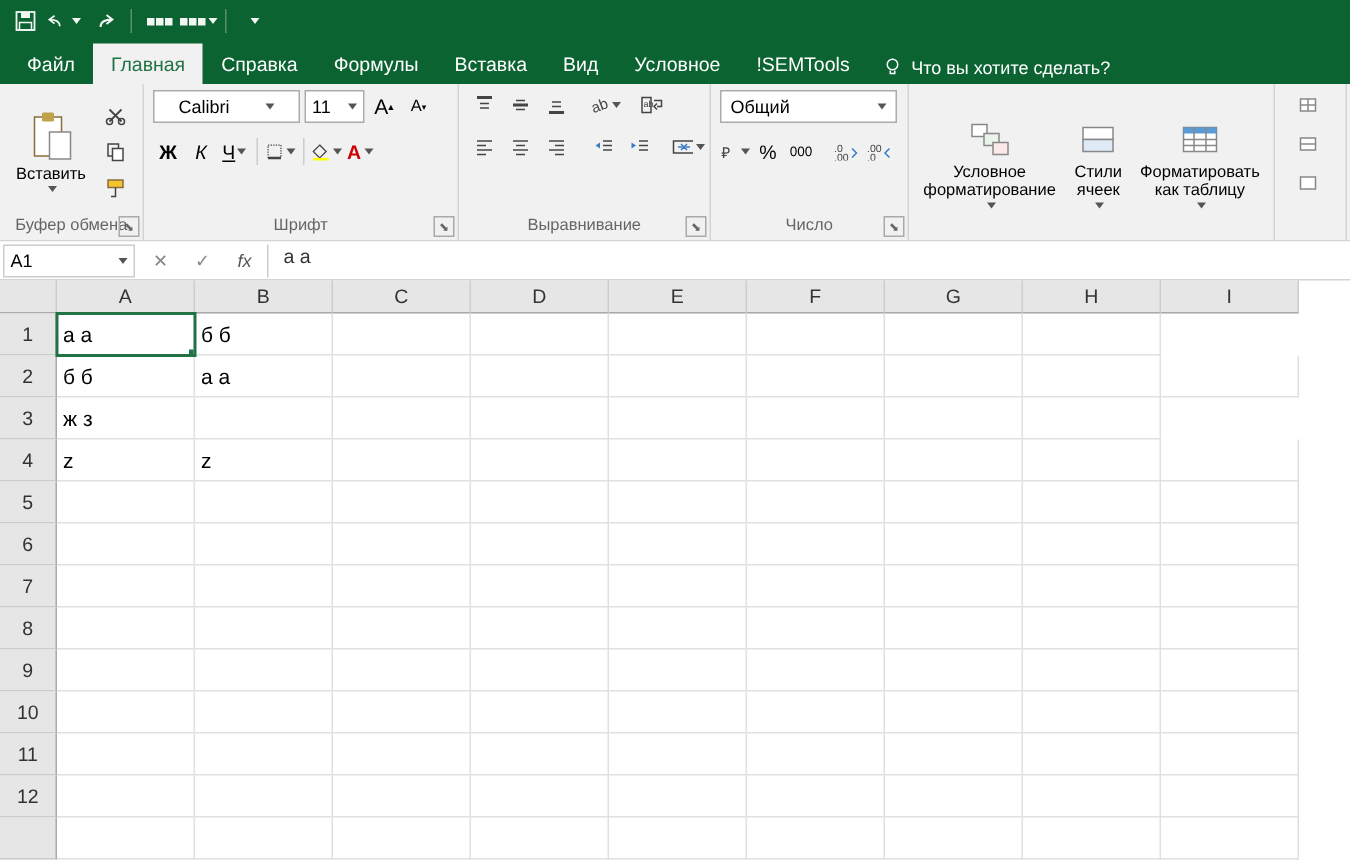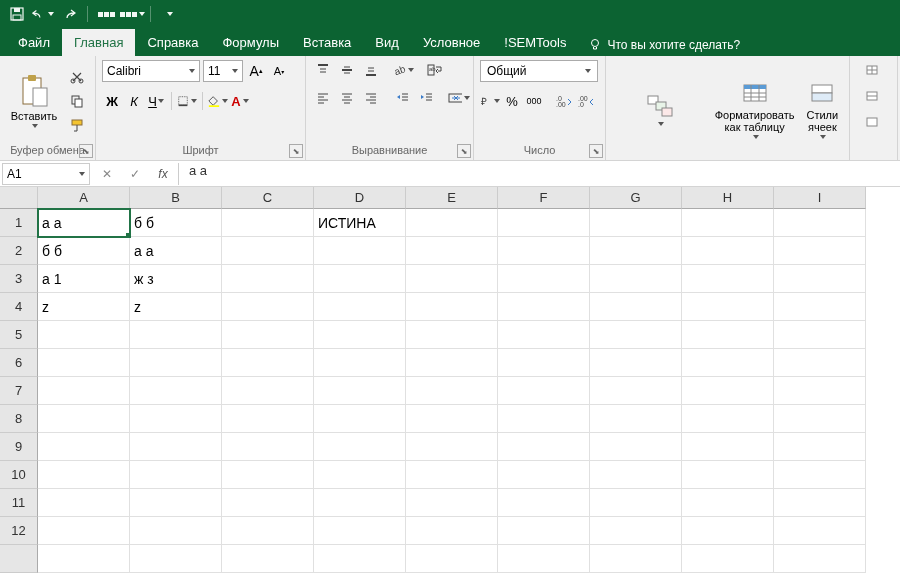--- a/index.html
+++ b/index.html
@@ -27,21 +27,21 @@
 .group-label { text-align: center; font-size: 11px; color: #666; padding: 2px 0; }
 .group-body { flex: 1; display: flex; align-items: center; gap: 4px; }
 .launcher { position:absolute; right:2px; bottom:2px; width:14px; height:14px; border:1px solid #aaa; font-size:8px; display:flex; align-items:center; justify-content:center; color:#666;}
 
 .big-btn { display: flex; flex-direction: column; align-items: center; width: 56px; gap: 2px; padding:2px;}
 .big-btn .lbl { font-size: 11px; text-align: center; }
 .small-col { display: flex; flex-direction: column; gap: 4px; }
 .small-btn { width: 22px; height: 20px; display: flex; align-items: center; justify-content: center; }
 
 .font-row1 { display:flex; gap:3px; margin-bottom:4px; align-items:center;}
-.font-name { width:98px; height:22px; border:1px solid #ababab; background:#fff; padding:0 4px; font-size:12px; display:flex; align-items:center; justify-content:space-between;}
+.font-name { width:98px; height:22px; border:1px solid #ababab; background:#fff; padding:0 16px; font-size:12px; display:flex; align-items:center; justify-content:space-between;}
 .font-size { width:40px; height:22px; border:1px solid #ababab; background:#fff; padding:0 4px; font-size:12px; display:flex; align-items:center; justify-content:space-between;}
 .aa-btn { width:20px; height:22px; display:flex; align-items:center; justify-content:center; font-size:12px;}
 .font-row2 { display:flex; gap:2px; align-items:center;}
 .fbtn { width:20px; height:22px; display:flex; align-items:center; justify-content:center; font-size:13px; }
 
 .align-row { display:flex; gap:2px; margin-bottom:4px;}
 .abtn { width:22px; height:20px; display:flex; align-items:center; justify-content:center; }
 
 .num-row1 { display:flex; margin-bottom:4px;}
 .num-format { width:118px; height:22px; border:1px solid #ababab; background:#fff; padding:0 6px; font-size:12px; display:flex; align-items:center; justify-content:space-between;}
@@ -360,40 +360,41 @@
   </div>
 
   <div class="group" style="width:244px">
     <div class="group-body styles-body">
       <div class="big-btn" style="width:102px">
         <svg width="28" height="28" viewBox="0 0 28 28">
             <rect x="2" y="4" width="10" height="8" fill="#fff" stroke="#888"></rect>
             <rect x="10" y="10" width="10" height="8" fill="#e8f4e8" stroke="#888"></rect>
             <rect x="16" y="16" width="10" height="8" fill="#fce8e8" stroke="#888"></rect>
           </svg>
+        <span class="lbl">Условное форматирование</span>
+          <span class="tri-down" style="border-top-color:#555"></span>
+      </div>
+      <div class="big-btn" style="width:44px">
+        <svg width="28" height="28" viewBox="0 0 28 28">
+            <rect x="4" y="6" width="20" height="8" fill="#fff" stroke="#888"></rect>
+            <rect x="4" y="14" width="20" height="8" fill="#deebf7" stroke="#888"></rect>
+          </svg>
+        <span class="lbl">Стили ячеек</span>
           <span class="tri-down" style="border-top-color:#555"></span>
       </div>
       <div class="big-btn" style="width:92px">
         <svg width="28" height="28" viewBox="0 0 28 28">
             <rect x="3" y="6" width="22" height="16" fill="#fff" stroke="#888"></rect>
             <rect x="3" y="6" width="22" height="4" fill="#5b9bd5"></rect>
             <line x1="3" y1="14" x2="25" y2="14" stroke="#888"></line>
             <line x1="3" y1="18" x2="25" y2="18" stroke="#888"></line>
             <line x1="10" y1="6" x2="10" y2="22" stroke="#888"></line>
             <line x1="18" y1="6" x2="18" y2="22" stroke="#888"></line>
           </svg>
         <span class="lbl">Форматировать как таблицу</span>
-          <span class="tri-down" style="border-top-color:#555"></span>
-      </div>
-      <div class="big-btn" style="width:44px">
-        <svg width="28" height="28" viewBox="0 0 28 28">
-            <rect x="4" y="6" width="20" height="8" fill="#fff" stroke="#888"></rect>
-            <rect x="4" y="14" width="20" height="8" fill="#deebf7" stroke="#888"></rect>
-          </svg>
-        <span class="lbl">Стили ячеек</span>
           <span class="tri-down" style="border-top-color:#555"></span>
       </div>
     </div>
   </div>
 
   <div class="group" style="width:48px">
     <div class="group-body" style="flex-direction:column;gap:6px">
       <div class="small-btn">
           <svg width="16" height="14">
             <rect x="1" y="3" width="10" height="8" fill="#fff" stroke="#888"></rect>
@@ -455,40 +456,38 @@
       <div class="row-h" style="height: 28px;">10</div>
       <div class="row-h" style="height: 28px;">11</div>
       <div class="row-h" style="height: 28px;">12</div>
       <div class="row-h" style="height: 28px;"></div>
     </div>
   <div class="cells" id="cells">
       <div class="cell-row">
         <div class="cell selected" style="width: 92px; height: 28px;">а а<div class="fill-handle"></div></div>
         <div class="cell" style="width: 92px; height: 28px;">б     б</div>
         <div class="cell" style="width: 92px; height: 28px;"></div>
-        <div class="cell" style="width: 92px; height: 28px;">ИСТИНА</div>
         <div class="cell" style="width: 92px; height: 28px;"></div>
         <div class="cell" style="width: 92px; height: 28px;"></div>
         <div class="cell" style="width: 92px; height: 28px;"></div>
         <div class="cell" style="width: 92px; height: 28px;"></div>
         <div class="cell" style="width: 92px; height: 28px;"></div>
       </div>
       <div class="cell-row">
         <div class="cell" style="width: 92px; height: 28px;">б б</div>
         <div class="cell" style="width: 92px; height: 28px;">а а</div>
         <div class="cell" style="width: 92px; height: 28px;"></div>
         <div class="cell" style="width: 92px; height: 28px;"></div>
         <div class="cell" style="width: 92px; height: 28px;"></div>
         <div class="cell" style="width: 92px; height: 28px;"></div>
         <div class="cell" style="width: 92px; height: 28px;"></div>
         <div class="cell" style="width: 92px; height: 28px;"></div>
         <div class="cell" style="width: 92px; height: 28px;"></div>
       </div>
       <div class="cell-row">
-        <div class="cell" style="width: 92px; height: 28px;">а 1</div>
         <div class="cell" style="width: 92px; height: 28px;">ж з</div>
         <div class="cell" style="width: 92px; height: 28px;"></div>
         <div class="cell" style="width: 92px; height: 28px;"></div>
         <div class="cell" style="width: 92px; height: 28px;"></div>
         <div class="cell" style="width: 92px; height: 28px;"></div>
         <div class="cell" style="width: 92px; height: 28px;"></div>
         <div class="cell" style="width: 92px; height: 28px;"></div>
         <div class="cell" style="width: 92px; height: 28px;"></div>
       </div>
       <div class="cell-row">

